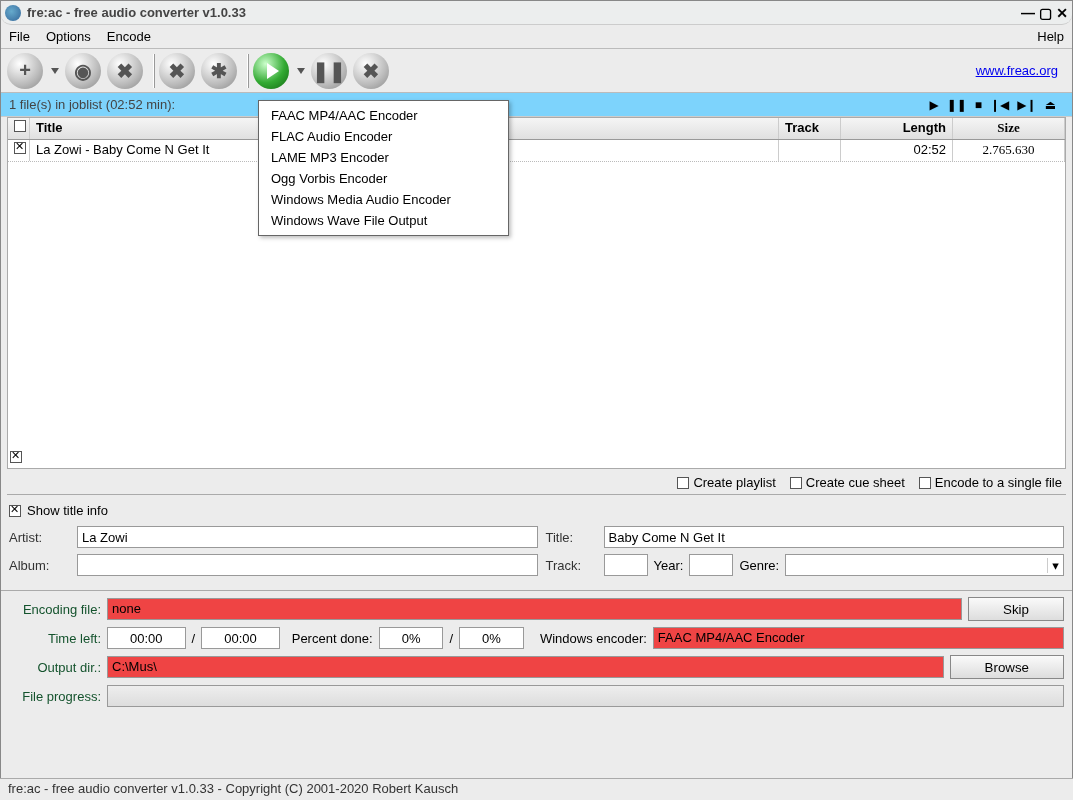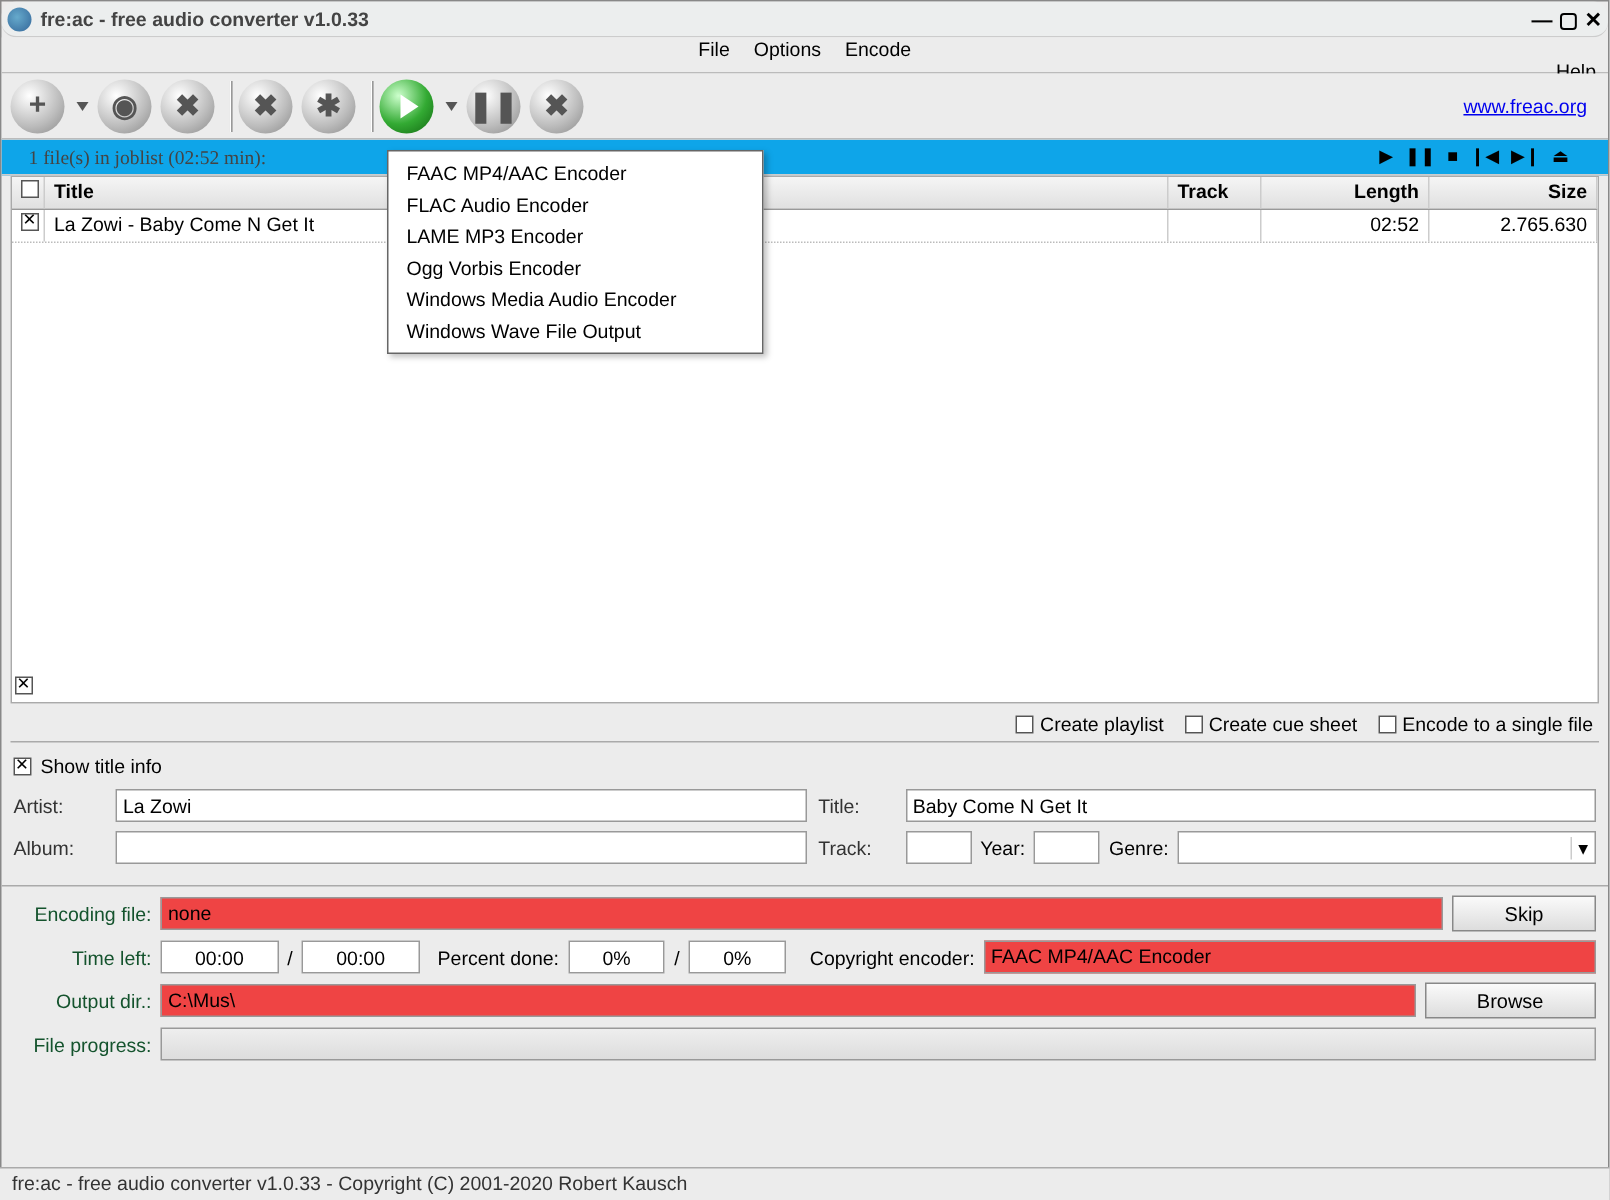--- a/index.html
+++ b/index.html
@@ -27,21 +27,20 @@
 .titlebar .win-btns { display: flex; gap: 4px; font-weight: bold; }
 .titlebar .win-btns span { cursor: pointer; font-size: 14px; }
 
 .menubar {
   height: 24px;
   background: #ececec;
   display: flex;
   align-items: center;
   padding: 0 8px;
   border-bottom: 1px solid #bbb;
-  flex-direction: column;
 }
 .menubar .menu-left { display: flex; gap: 16px; }
 .menubar .menu-item { cursor: pointer; }
 .menubar .menu-right { margin-left: auto; }
 
 .toolbar {
   height: 44px;
   background: #ececec;
   display: flex;
   align-items: center;
@@ -61,25 +60,24 @@
 .tool-sep { width: 2px; height: 34px; background: #bbb; margin: 0 4px; border-left:1px solid #fff; border-right:1px solid #999;}
 .drop-arrow { width:0;height:0;border-left:4px solid transparent;border-right:4px solid transparent;border-top:6px solid #555; margin-left:2px; margin-right:6px; cursor:pointer;}
 .tool-btn.green { background: radial-gradient(circle at 35% 30%, #cfc, #3a3 55%, #161); }
 .tool-btn.green::after { content:''; width:0;height:0;border-left:12px solid #fff;border-top:8px solid transparent;border-bottom:8px solid transparent; margin-left:3px;}
 .tool-btn .glyph { color:#555; font-size:20px; font-weight:bold; }
 .toolbar .link { margin-left: auto; margin-right: 8px; color: #00e; text-decoration: underline; cursor: pointer; }
 
 .joblist-header {
   display: flex;
   align-items: center;
-  padding: 2px 18px;
-  background: #0ea5e9;
+  padding: 2px 8px;
+  background: #7dd3fc;
   border-bottom: 1px solid #ccc;
   height: 24px;
-  font-family: Liberation Serif, serif;
 }
 .joblist-header .count { flex: 1; color: #444; }
 .play-controls { display:flex; gap:8px; margin-right:8px; }
 .pc-btn { cursor:pointer; font-size:12px; color:#000; }
 
 .table-wrap {
   background: #fff;
   border: 1px solid #aaa;
   height: 352px;
   margin: 0 6px;
@@ -96,21 +94,21 @@
 .table-head .col, .table-row .col {
   padding: 2px 6px;
   border-right: 1px solid #ccc;
   overflow: hidden;
   white-space: nowrap;
 }
 .col-chk { width: 22px; text-align:center; }
 .col-title { flex: 1; }
 .col-track { width: 62px; text-align:left; }
 .col-length { width: 112px; text-align:right; }
-.col-size { width: 112px; text-align:right; }
+.col-size { width: 112px; text-align:center;font-family:Liberation Serif, serif; }
 .table-row { display:flex; height:22px; border-bottom:1px dotted #bbb; }
 .chk { display:inline-block; width:12px;height:12px;border:1px solid #555; background:#fff; position:relative; }
 .chk.checked::after { content:'✕'; position:absolute; top:-3px; left:0px; font-size:11px; color:#000;}
 
 .options-row {
   display:flex;
   align-items:center;
   justify-content:flex-end;
   gap:14px;
   padding:6px 10px 4px;
@@ -304,21 +302,21 @@
   </div>
   <div class="bp-row">
     <div class="label">Time left:</div>
     <span class="small-box">00:00</span>
     <span>/</span>
     <span class="small-box">00:00</span>
     <span style="margin-left:6px">Percent done:</span>
     <span class="small-box">0%</span>
     <span>/</span>
     <span class="small-box">0%</span>
-    <span style="margin-left:10px">Copyright encoder:</span>
+    <span style="margin-left:10px">Windows encoder:</span>
     <div class="readonly" style="flex:1">FAAC MP4/AAC Encoder</div>
   </div>
   <div class="bp-row">
     <div class="label">Output dir.:</div>
     <div class="readonly" style="flex:1">C:\Mus\</div>
     <button class="btn">Browse</button>
   </div>
   <div class="bp-row">
     <div class="label">File progress:</div>
     <div class="readonly" style="flex:1;background:linear-gradient(#eee,#ddd);"></div>

